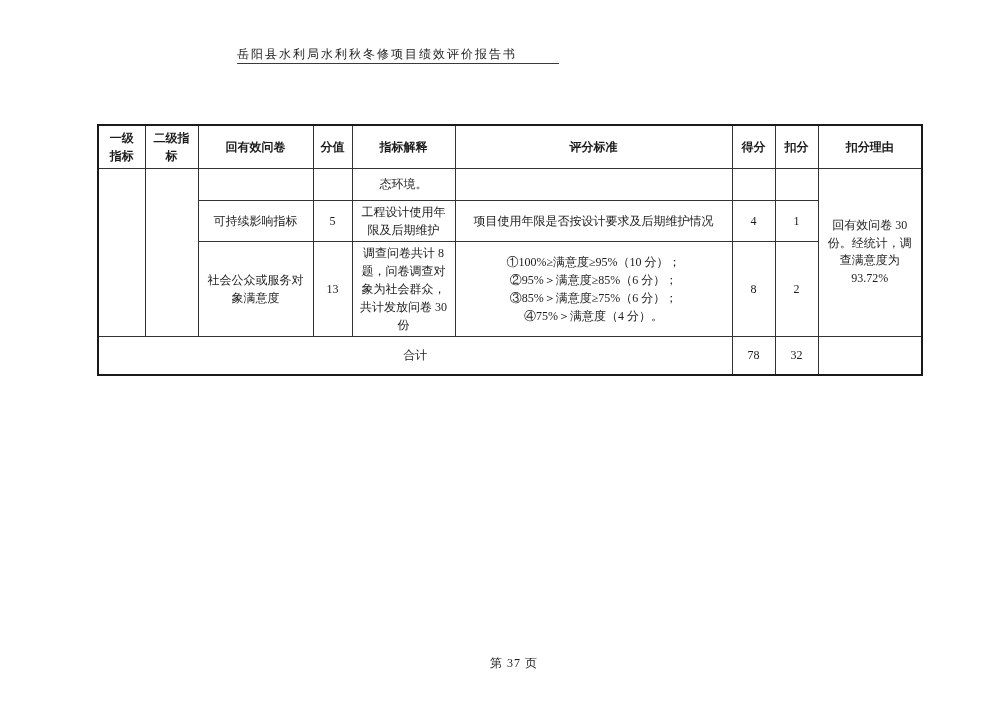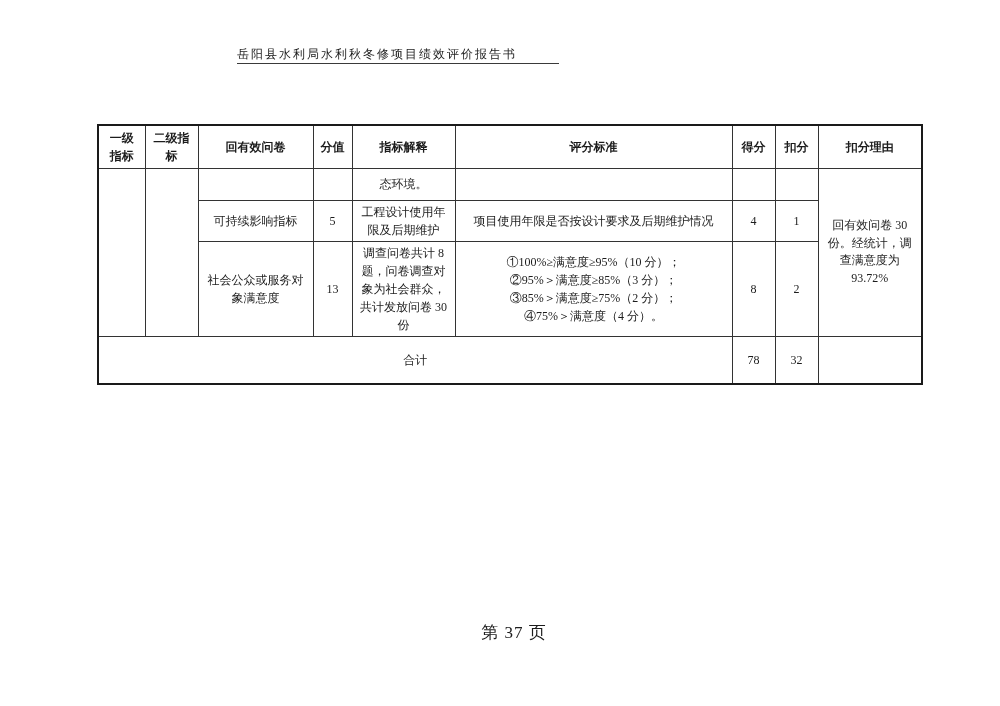--- a/index.html
+++ b/index.html
@@ -26,33 +26,33 @@
   }
   table.eval th, table.eval td {
     border:1px solid #333333; text-align:center; vertical-align:middle;
     padding:2px 4px; overflow:hidden;
   }
   table.eval th { font-weight:bold; white-space:pre-line; padding:2px 1px; }
   tr.row-head  { height:43px; }
   tr.row-1     { height:32px; }
   tr.row-2     { height:40px; }
   tr.row-3     { height:91px; }
-  tr.row-total { height:48px; }
+  tr.row-total { height:39px; }
   td.c-ind3   { padding:2px 13px; }
   td.c-expl   { padding:2px 9px; }
   td.c-crit   { text-align:left; padding:2px 6px 2px 7px; }
   td.c-reason {
     vertical-align:top; text-align:justify; text-justify:inter-ideograph;
     padding:3px 7px; line-height:17.5px;
   }
   .crit-line { text-align:center; }
   
   .doc-footer {
-    position:absolute; left:28px; top:621px; width:972px;
-    text-align:center; font-size:17px; letter-spacing:1px;
+    position:absolute; left:28px; top:655px; width:972px;
+    text-align:center; font-size:12px; letter-spacing:1px;
   }
 </style>
 </head>
 <body>
 
 <div class="page">
 
   <div class="doc-header">
     <span class="h-left">岳阳县水利局水利秋冬修项目绩效评价报告书</span>
   </div>
@@ -101,22 +101,22 @@
       <td class="c-crit">项目使用年限是否按设计要求及后期维护情况</td>
       <td>4</td>
       <td>1</td>
     </tr>
     <tr class="row-3">
       <td class="c-ind3">社会公众或服务对象满意度</td>
       <td>13</td>
       <td class="c-expl">调查问卷共计 8 题，问卷调查对象为社会群众，共计发放问卷 30 份</td>
       <td class="c-crit">
         <div class="crit-line">①100%≥满意度≥95%（10 分）；</div>
-        <div class="crit-line">②95%＞满意度≥85%（3 分）；</div>
-        <div class="crit-line">③85%＞满意度≥75%（2 分）；</div>
+        <div class="crit-line">②95%＞满意度≥85%（6 分）；</div>
+        <div class="crit-line">③85%＞满意度≥75%（6 分）；</div>
         <div class="crit-line">④75%＞满意度（4 分）。</div>
       </td>
       <td>8</td>
       <td>2</td>
     </tr>
     <tr class="row-total">
       <td colspan="6">合计</td>
       <td>78</td>
       <td>32</td>
       <td></td>

